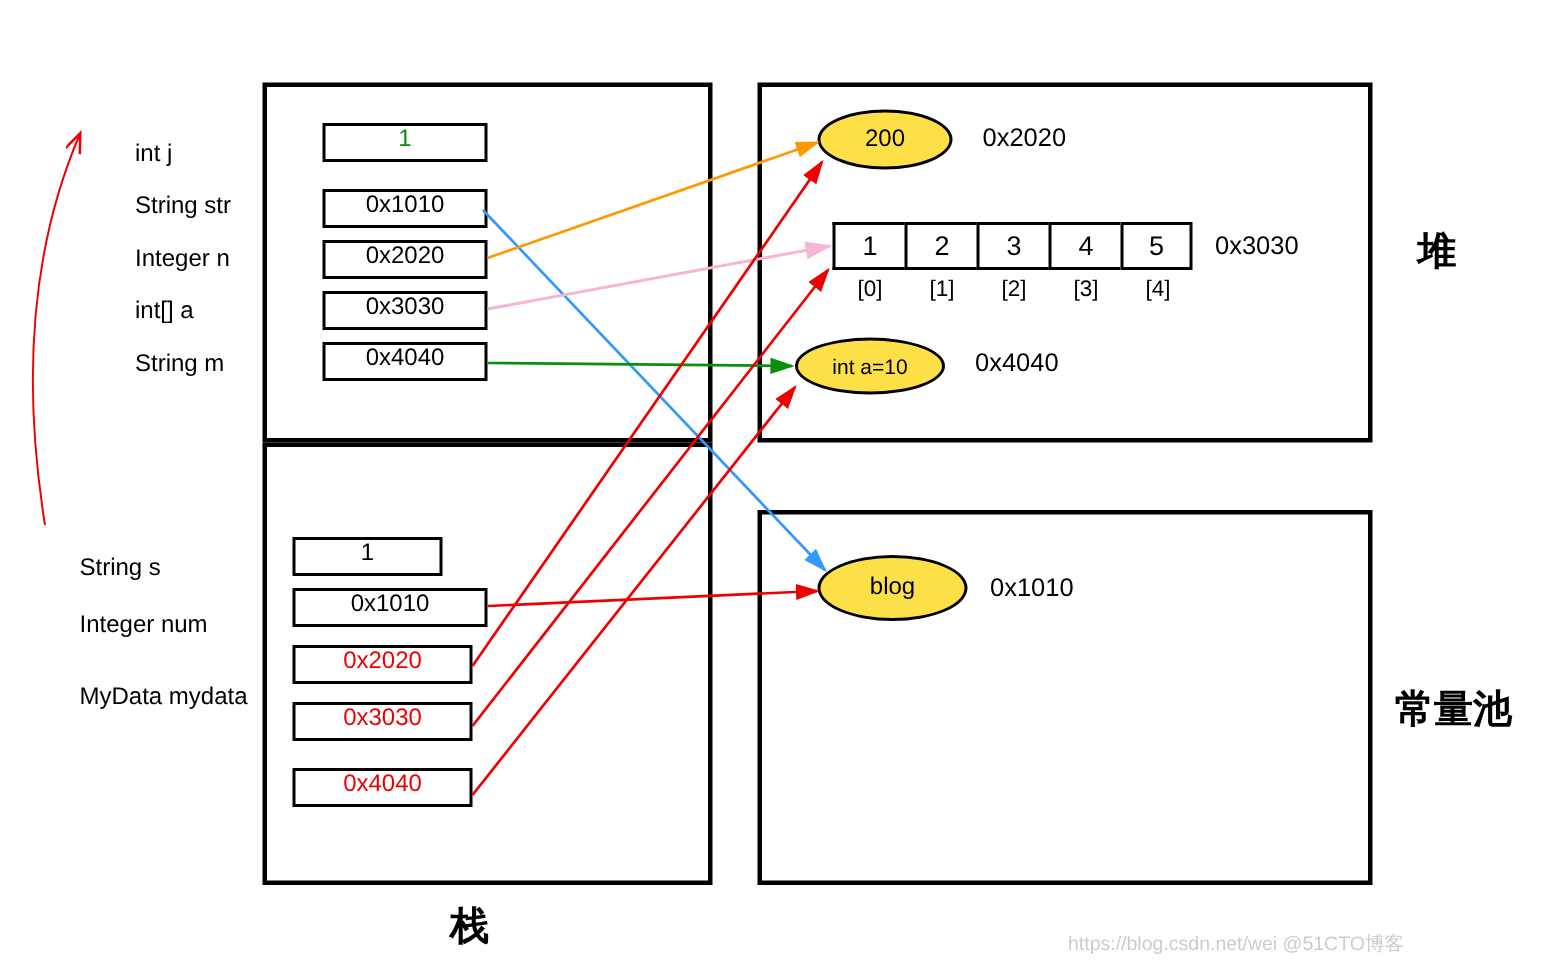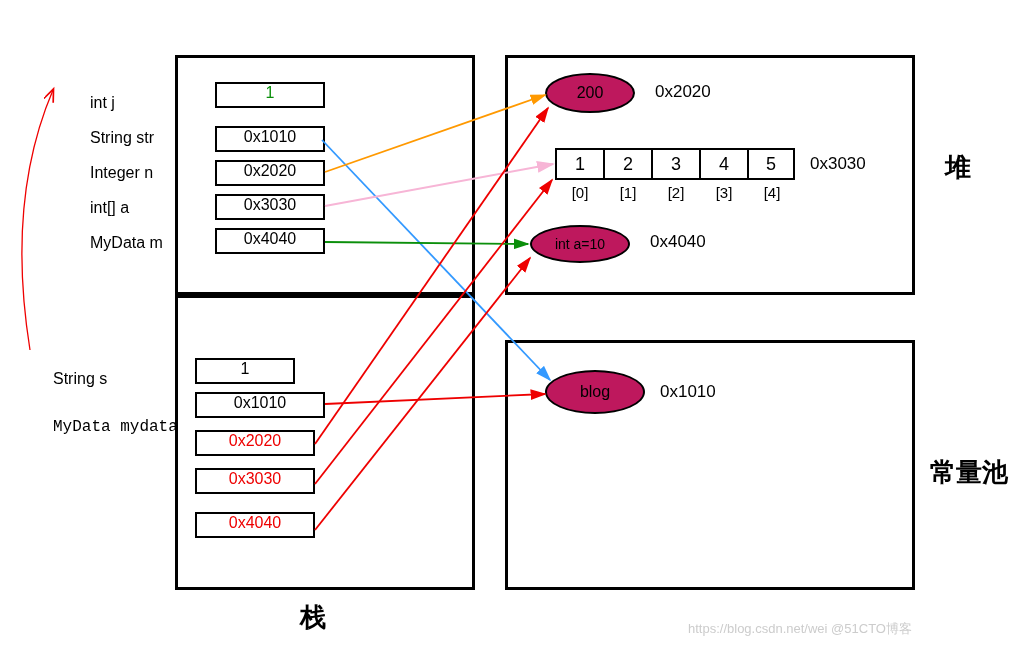--- a/index.html
+++ b/index.html
@@ -3,21 +3,21 @@
   <meta charset="utf-8">
   <style>
     * { margin: 0; padding: 0; box-sizing: border-box; }
     body { width: 1032px; height: 646px; font-family: Arial, sans-serif; position: relative; background: #fff; }
     .container { position: absolute; border: 3px solid #000; }
     .label-list { position: absolute; font-size: 16px; line-height: 35px; }
     .box-list { position: absolute; }
     .box { border: 2px solid #000; width: 110px; height: 26px; text-align: center; font-size: 16px; margin-bottom: 8px; background: #fff; }
     .box.green { color: #0b8f0b; }
     .box.red { color: #e00; }
-    .ellipse { position: absolute; border: 2px solid #000; border-radius: 50%; text-align: center; display: flex; align-items: center; justify-content: center; font-size: 16px; background: #be185d; }
+    .ellipse { position: absolute; border: 2px solid #000; border-radius: 50%; text-align: center; display: flex; align-items: center; justify-content: center; font-size: 16px; background: #fde047; }
     .addr { position: absolute; font-size: 17px; }
     .array { position: absolute; display: flex; }
     .cell { border: 2px solid #000; border-right: none; width: 48px; height: 32px; text-align: center; line-height: 28px; font-size: 18px; background: #fff; }
     .cell:last-child { border-right: 2px solid #000; }
     .idx { position: absolute; font-size: 15px; text-align: center; }
     .region-label { position: absolute; font-size: 26px; font-weight: bold; }
     .watermark { position: absolute; font-size: 13px; color: #ccc; }
     svg { position: absolute; top: 0; left: 0; pointer-events: none; }
   </style>
 </head>
@@ -29,34 +29,35 @@
 
 <div class="container" style="left:505px; top:55px; width:410px; height:240px;"></div>
 
 <div class="container" style="left:505px; top:340px; width:410px; height:250px;"></div>
 
 <div class="label-list" style="left:60px; top:85px;margin-left:30px;">
   <div>int j</div>
   <div>String str</div>
   <div>Integer n</div>
   <div>int[] a</div>
-  <div>MyData m</div>
+  <div>String m</div>
 </div>
 
 <div class="box-list" style="left:215px; top:82px;">
   <div class="box green">1</div>
   <div class="box" style="margin-top:18px;">0x1010</div>
   <div class="box">0x2020</div>
   <div class="box">0x3030</div>
   <div class="box">0x4040</div>
 </div>
 
 <div class="label-list" style="left:53px; top:360px; line-height:38px;">
   <div>String s</div>
-  <div style="margin-top:10px;font-family:Liberation Mono, monospace;">MyData mydata</div>
+  <div>Integer num</div>
+  <div style="margin-top:10px;">MyData mydata</div>
 </div>
 
 <div class="box-list" style="left:195px; top:358px;">
   <div class="box" style="width:100px;">1</div>
   <div class="box" style="width:130px;">0x1010</div>
   <div class="box red" style="width:120px; margin-top:12px;">0x2020</div>
   <div class="box red" style="width:120px; margin-top:12px;">0x3030</div>
   <div class="box red" style="width:120px; margin-top:18px;">0x4040</div>
 </div>
 
@@ -86,21 +87,21 @@
 
 <div class="ellipse" style="left:545px; top:370px; width:100px; height:44px;">
   <span>blog</span>
 </div>
 <div class="addr" style="left:660px; top:382px;">0x1010</div>
 
 <div class="region-label" style="left:945px; top:150px;">堆</div>
 <div class="region-label" style="left:930px; top:455px;">常量池</div>
 <div class="region-label" style="left:300px; top:600px;">栈</div>
 
-<div class="watermark" style="left:688px; top:620px;text-align:center;">https://blog.csdn.net/wei @51CTO博客</div>
+<div class="watermark" style="left:712px; top:620px;text-align:center;">https://blog.csdn.net/wei @51CTO博客</div>
 
 <svg width="1032" height="646">
   <defs>
     <marker id="ar-red" markerWidth="10" markerHeight="10" refX="8" refY="3" orient="auto">
       <path d="M0,0 L9,3 L0,6 Z" fill="#e00"></path>
     </marker>
     <marker id="ar-orange" markerWidth="10" markerHeight="10" refX="8" refY="3" orient="auto">
       <path d="M0,0 L9,3 L0,6 Z" fill="#f90"></path>
     </marker>
     <marker id="ar-blue" markerWidth="10" markerHeight="10" refX="8" refY="3" orient="auto">

